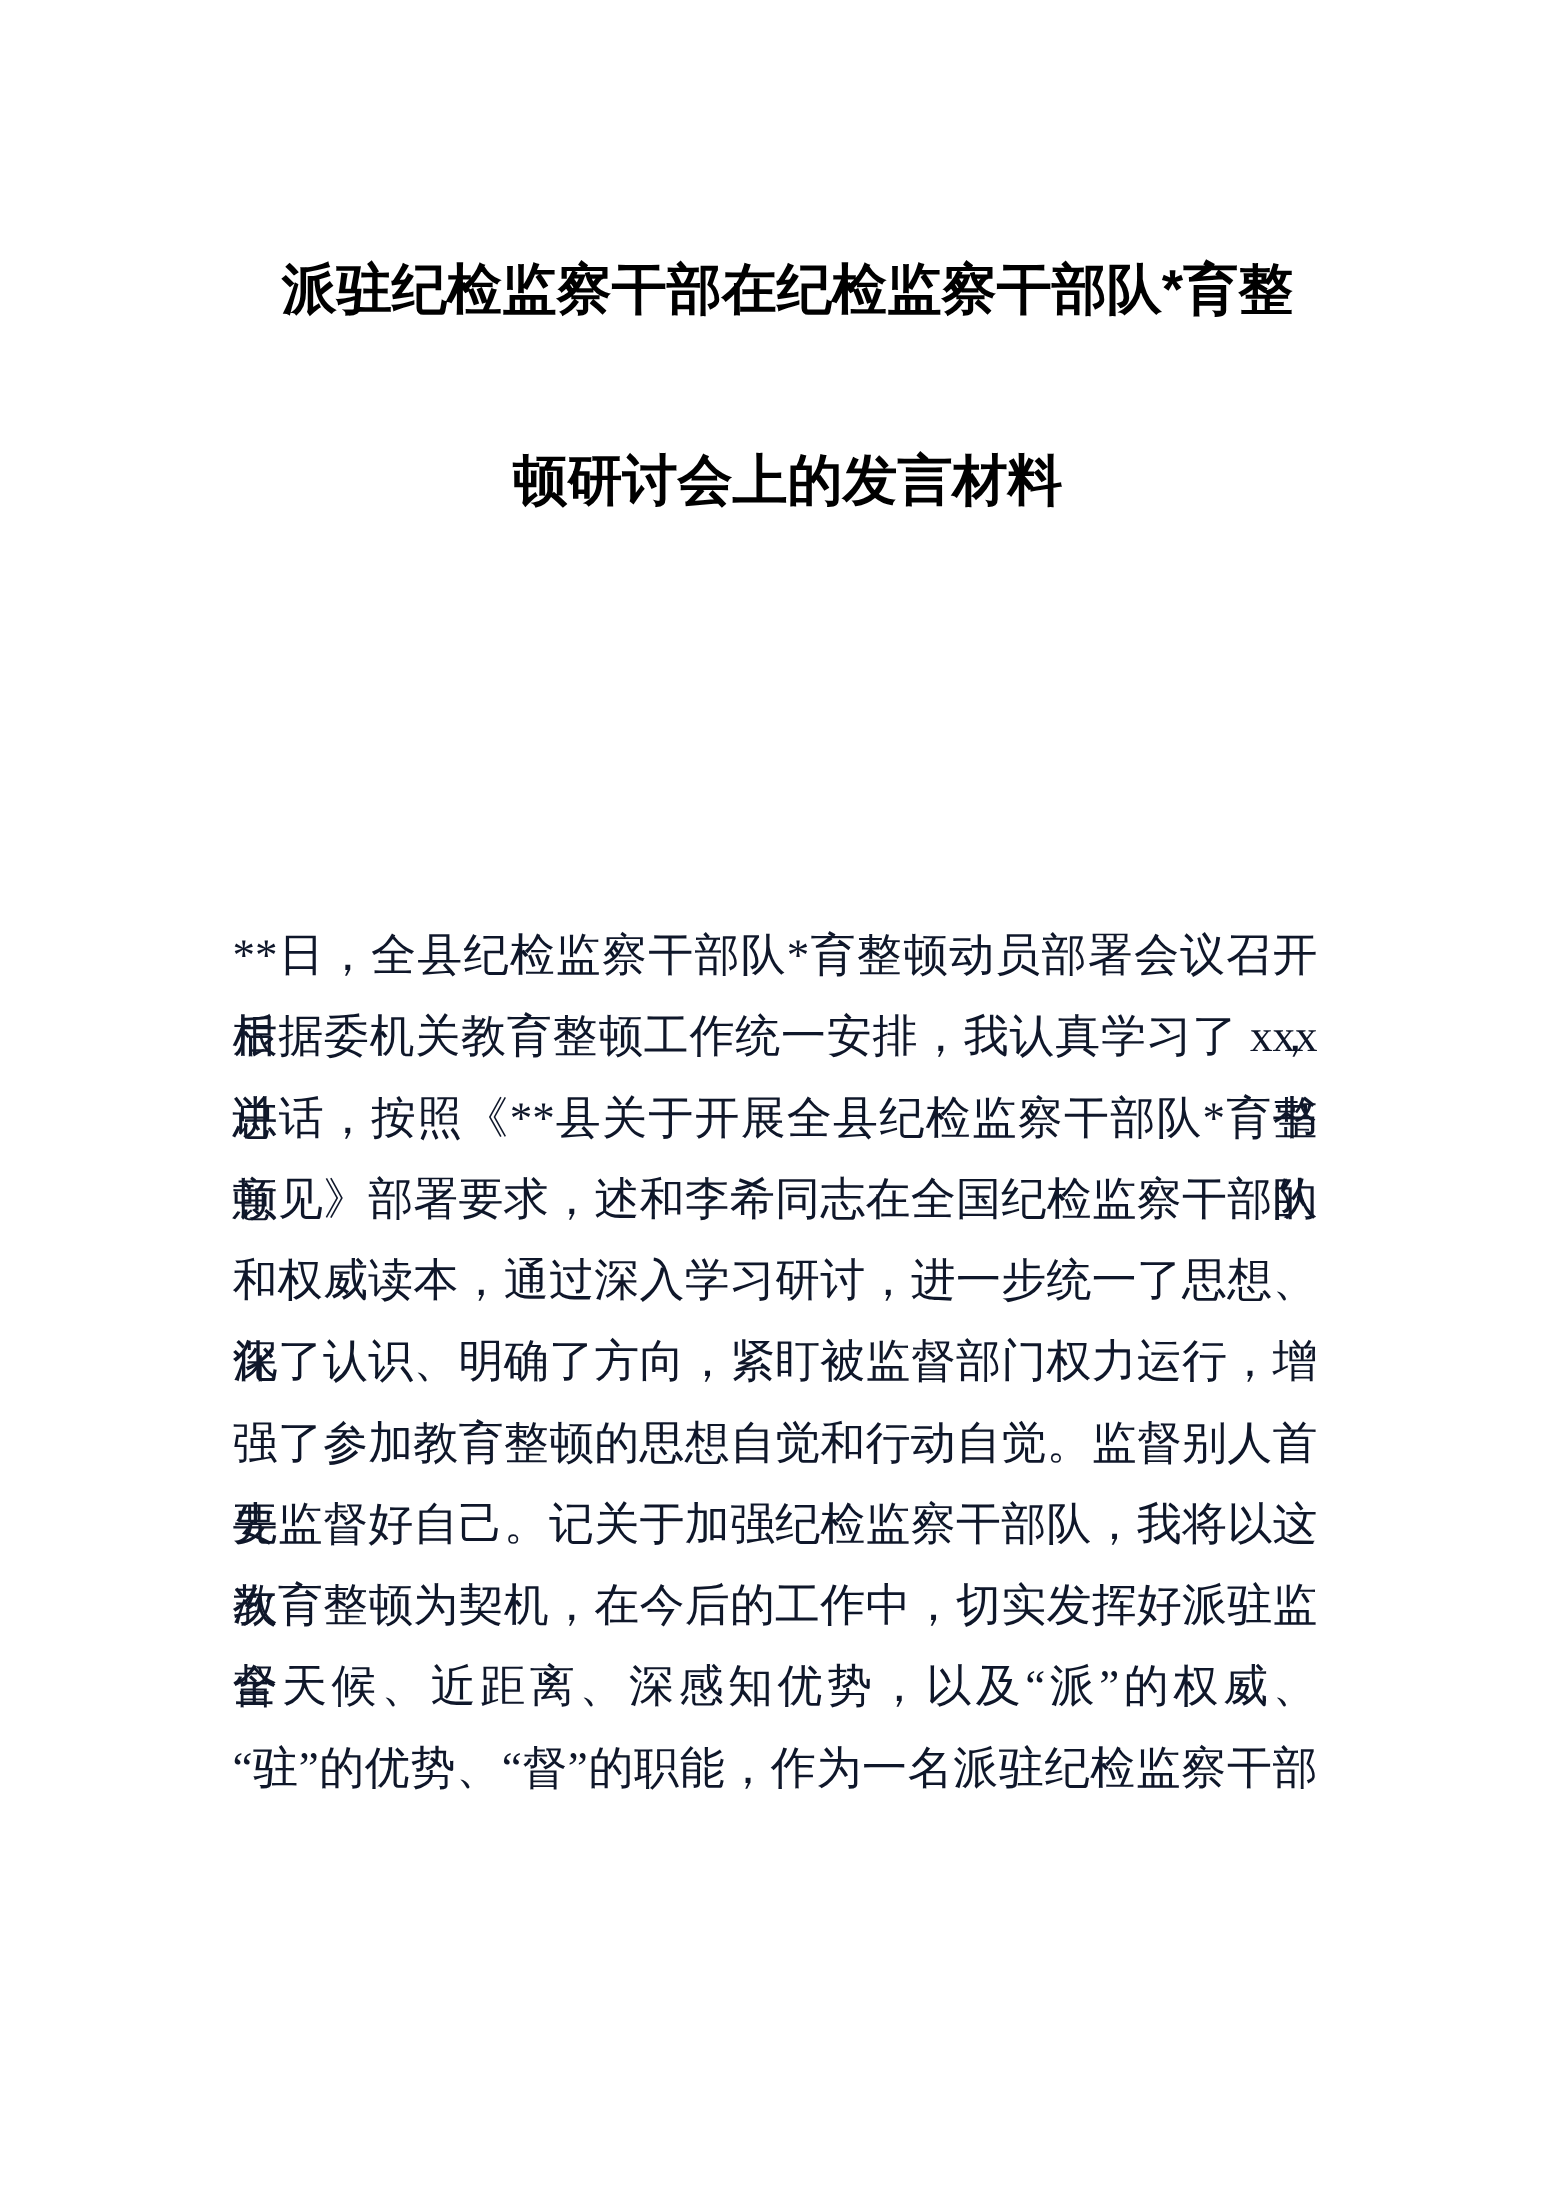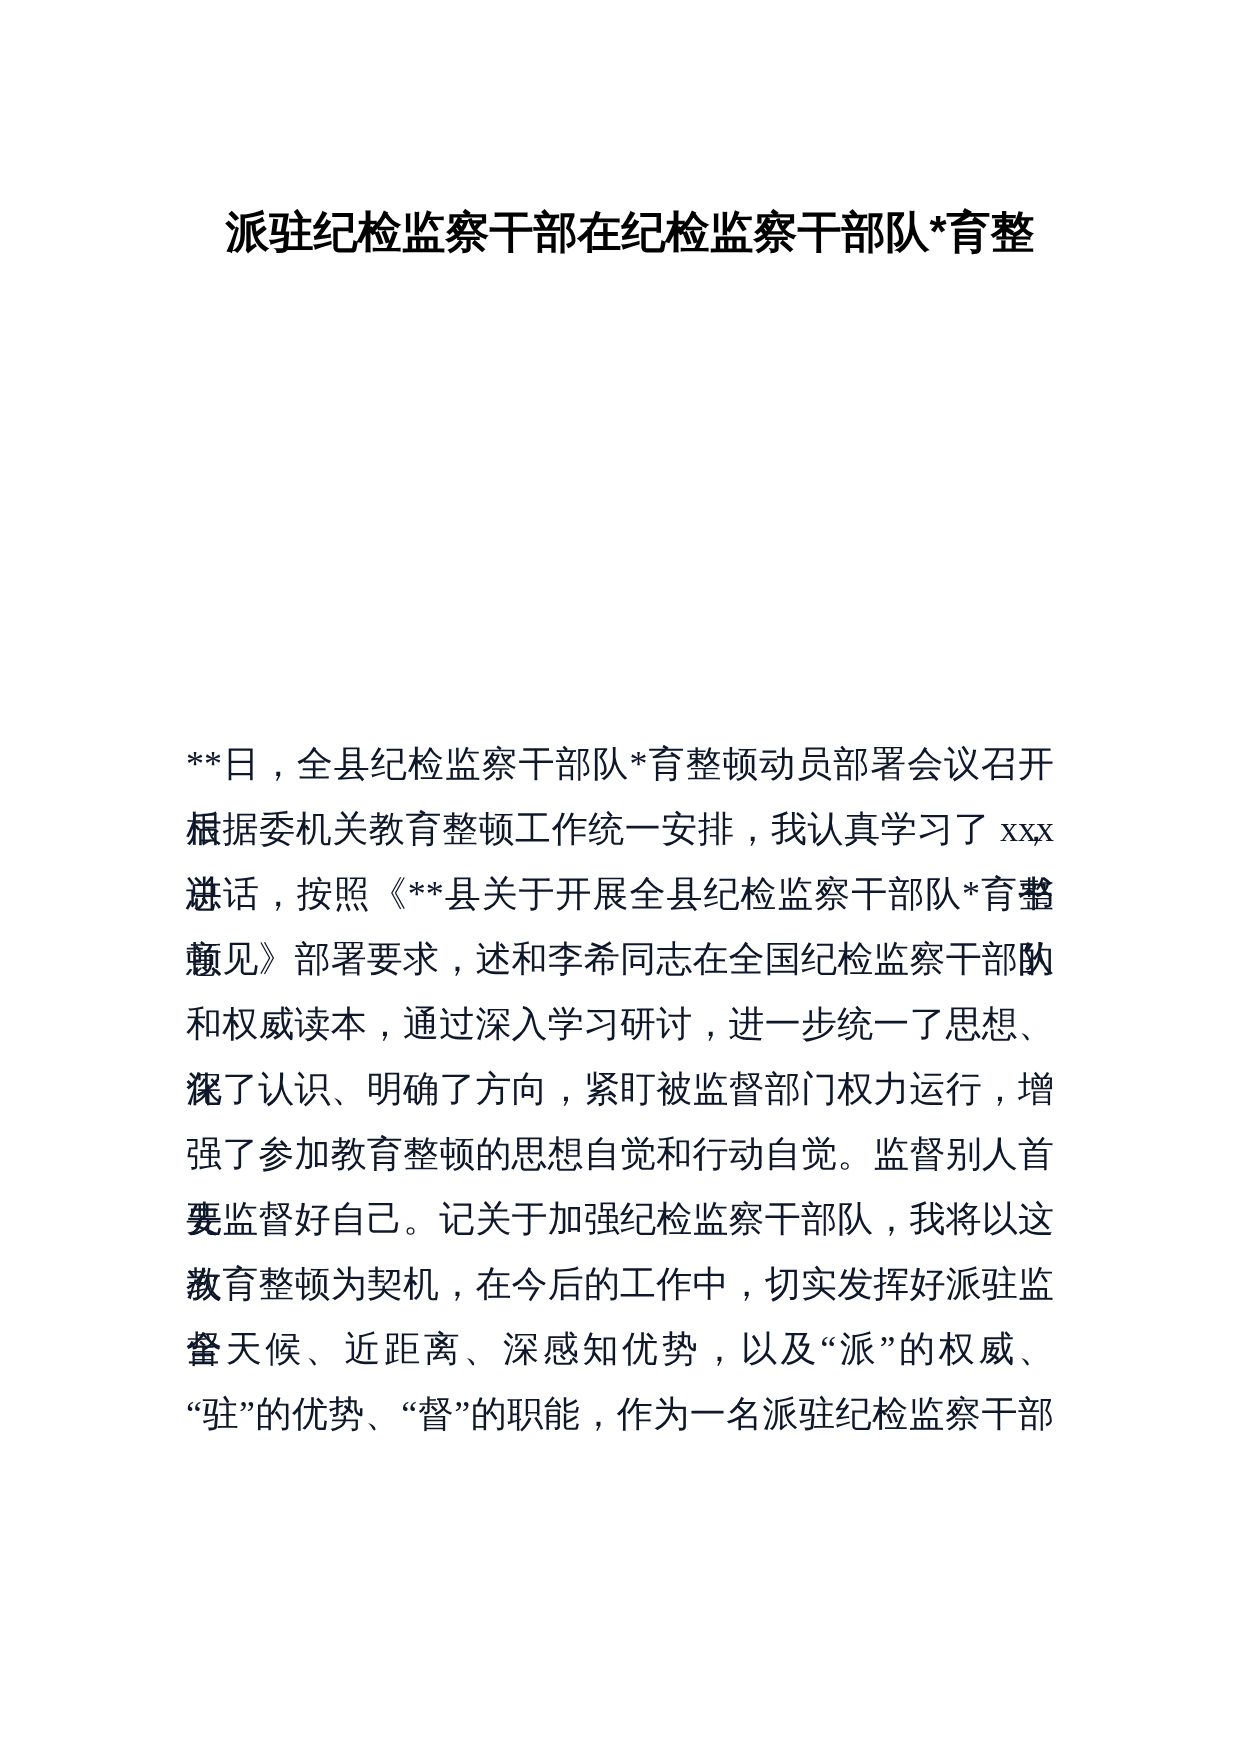--- a/index.html
+++ b/index.html
@@ -50,20 +50,21 @@
     overflow: visible;
   }
 </style>
 </head>
 <body>
 
 <div class="page">
 
   <div class="doc-title">
     <div class="title-line">派驻纪检监察干部在纪检监察干部队*育整</div>
+    <div class="title-line">顿研讨会上的发言材料</div>
   </div>
 
   <div class="doc-body">
     <div class="body-line">**日，全县纪检监察干部队*育整顿动员部署会议召开后，</div>
     <div class="body-line">根据委机关教育整顿工作统一安排，我认真学习了 xxx 总书</div>
     <div class="body-line">讲话，按照《**县关于开展全县纪检监察干部队*育整顿的</div>
     <div class="body-line">意见》部署要求，述和李希同志在全国纪检监察干部队</div>
     <div class="body-line">和权威读本，通过深入学习研讨，进一步统一了思想、深</div>
     <div class="body-line">化了认识、明确了方向，紧盯被监督部门权力运行，增</div>
     <div class="body-line">强了参加教育整顿的思想自觉和行动自觉。监督别人首先</div>

